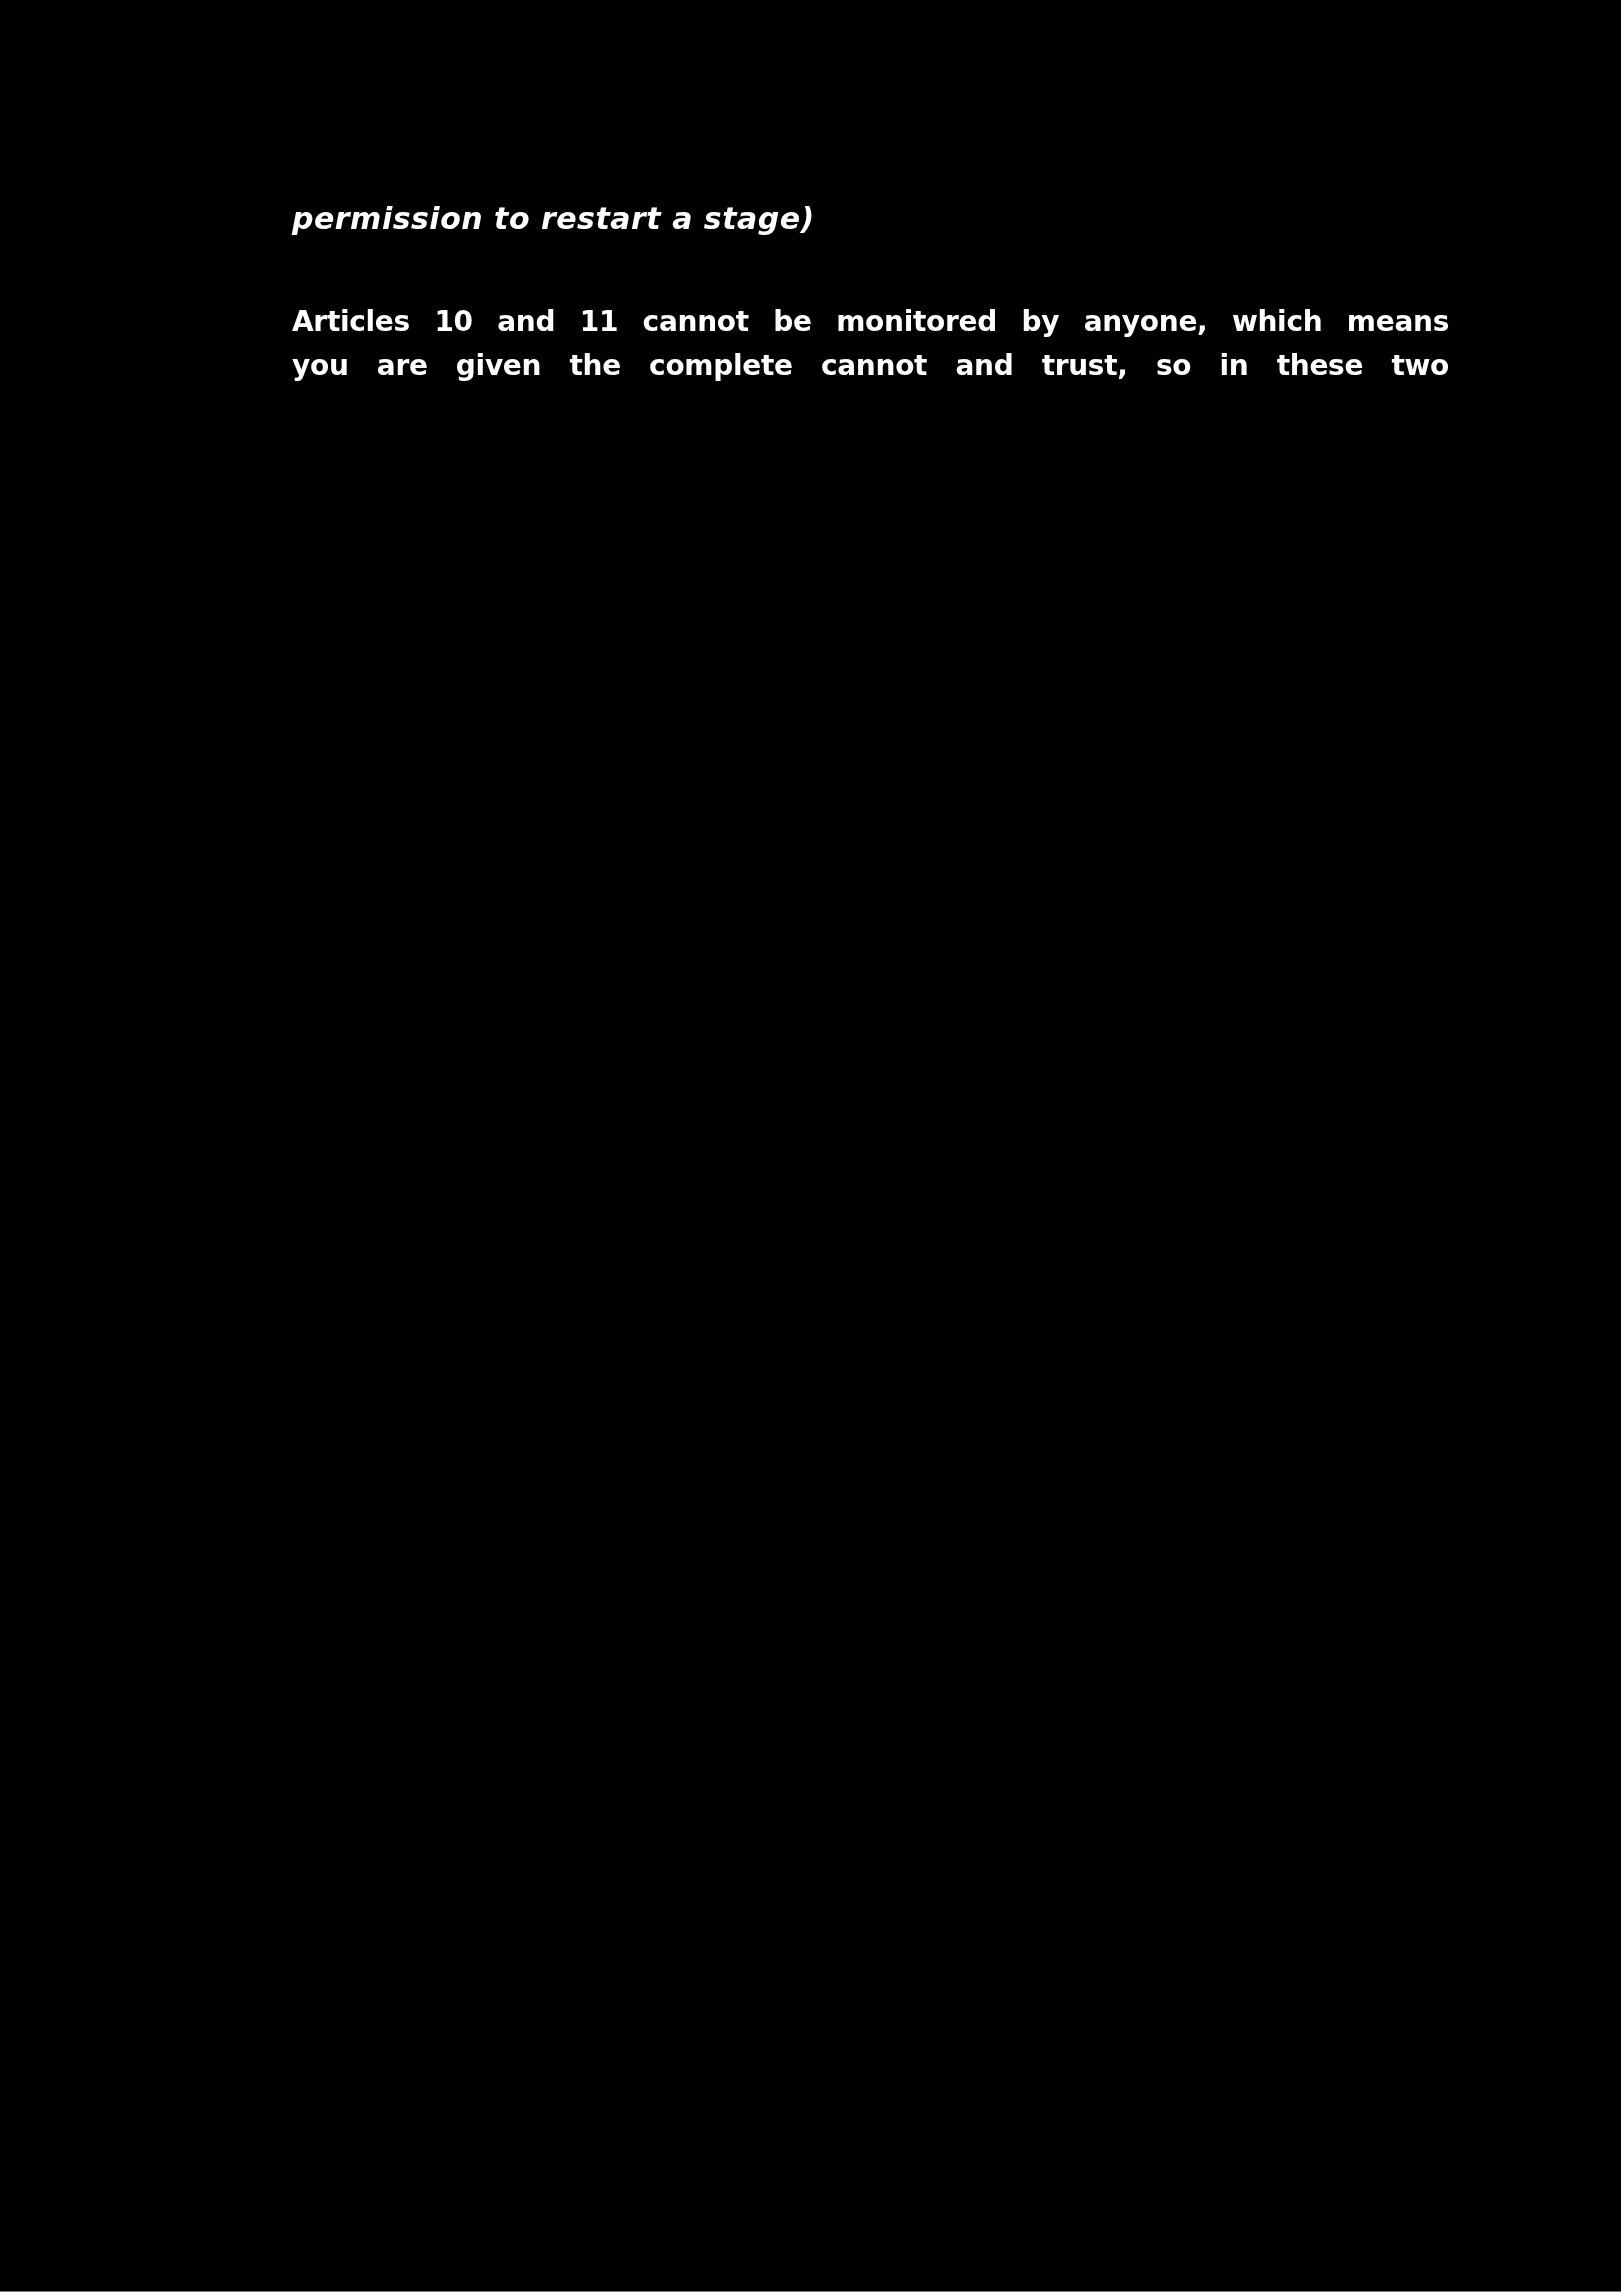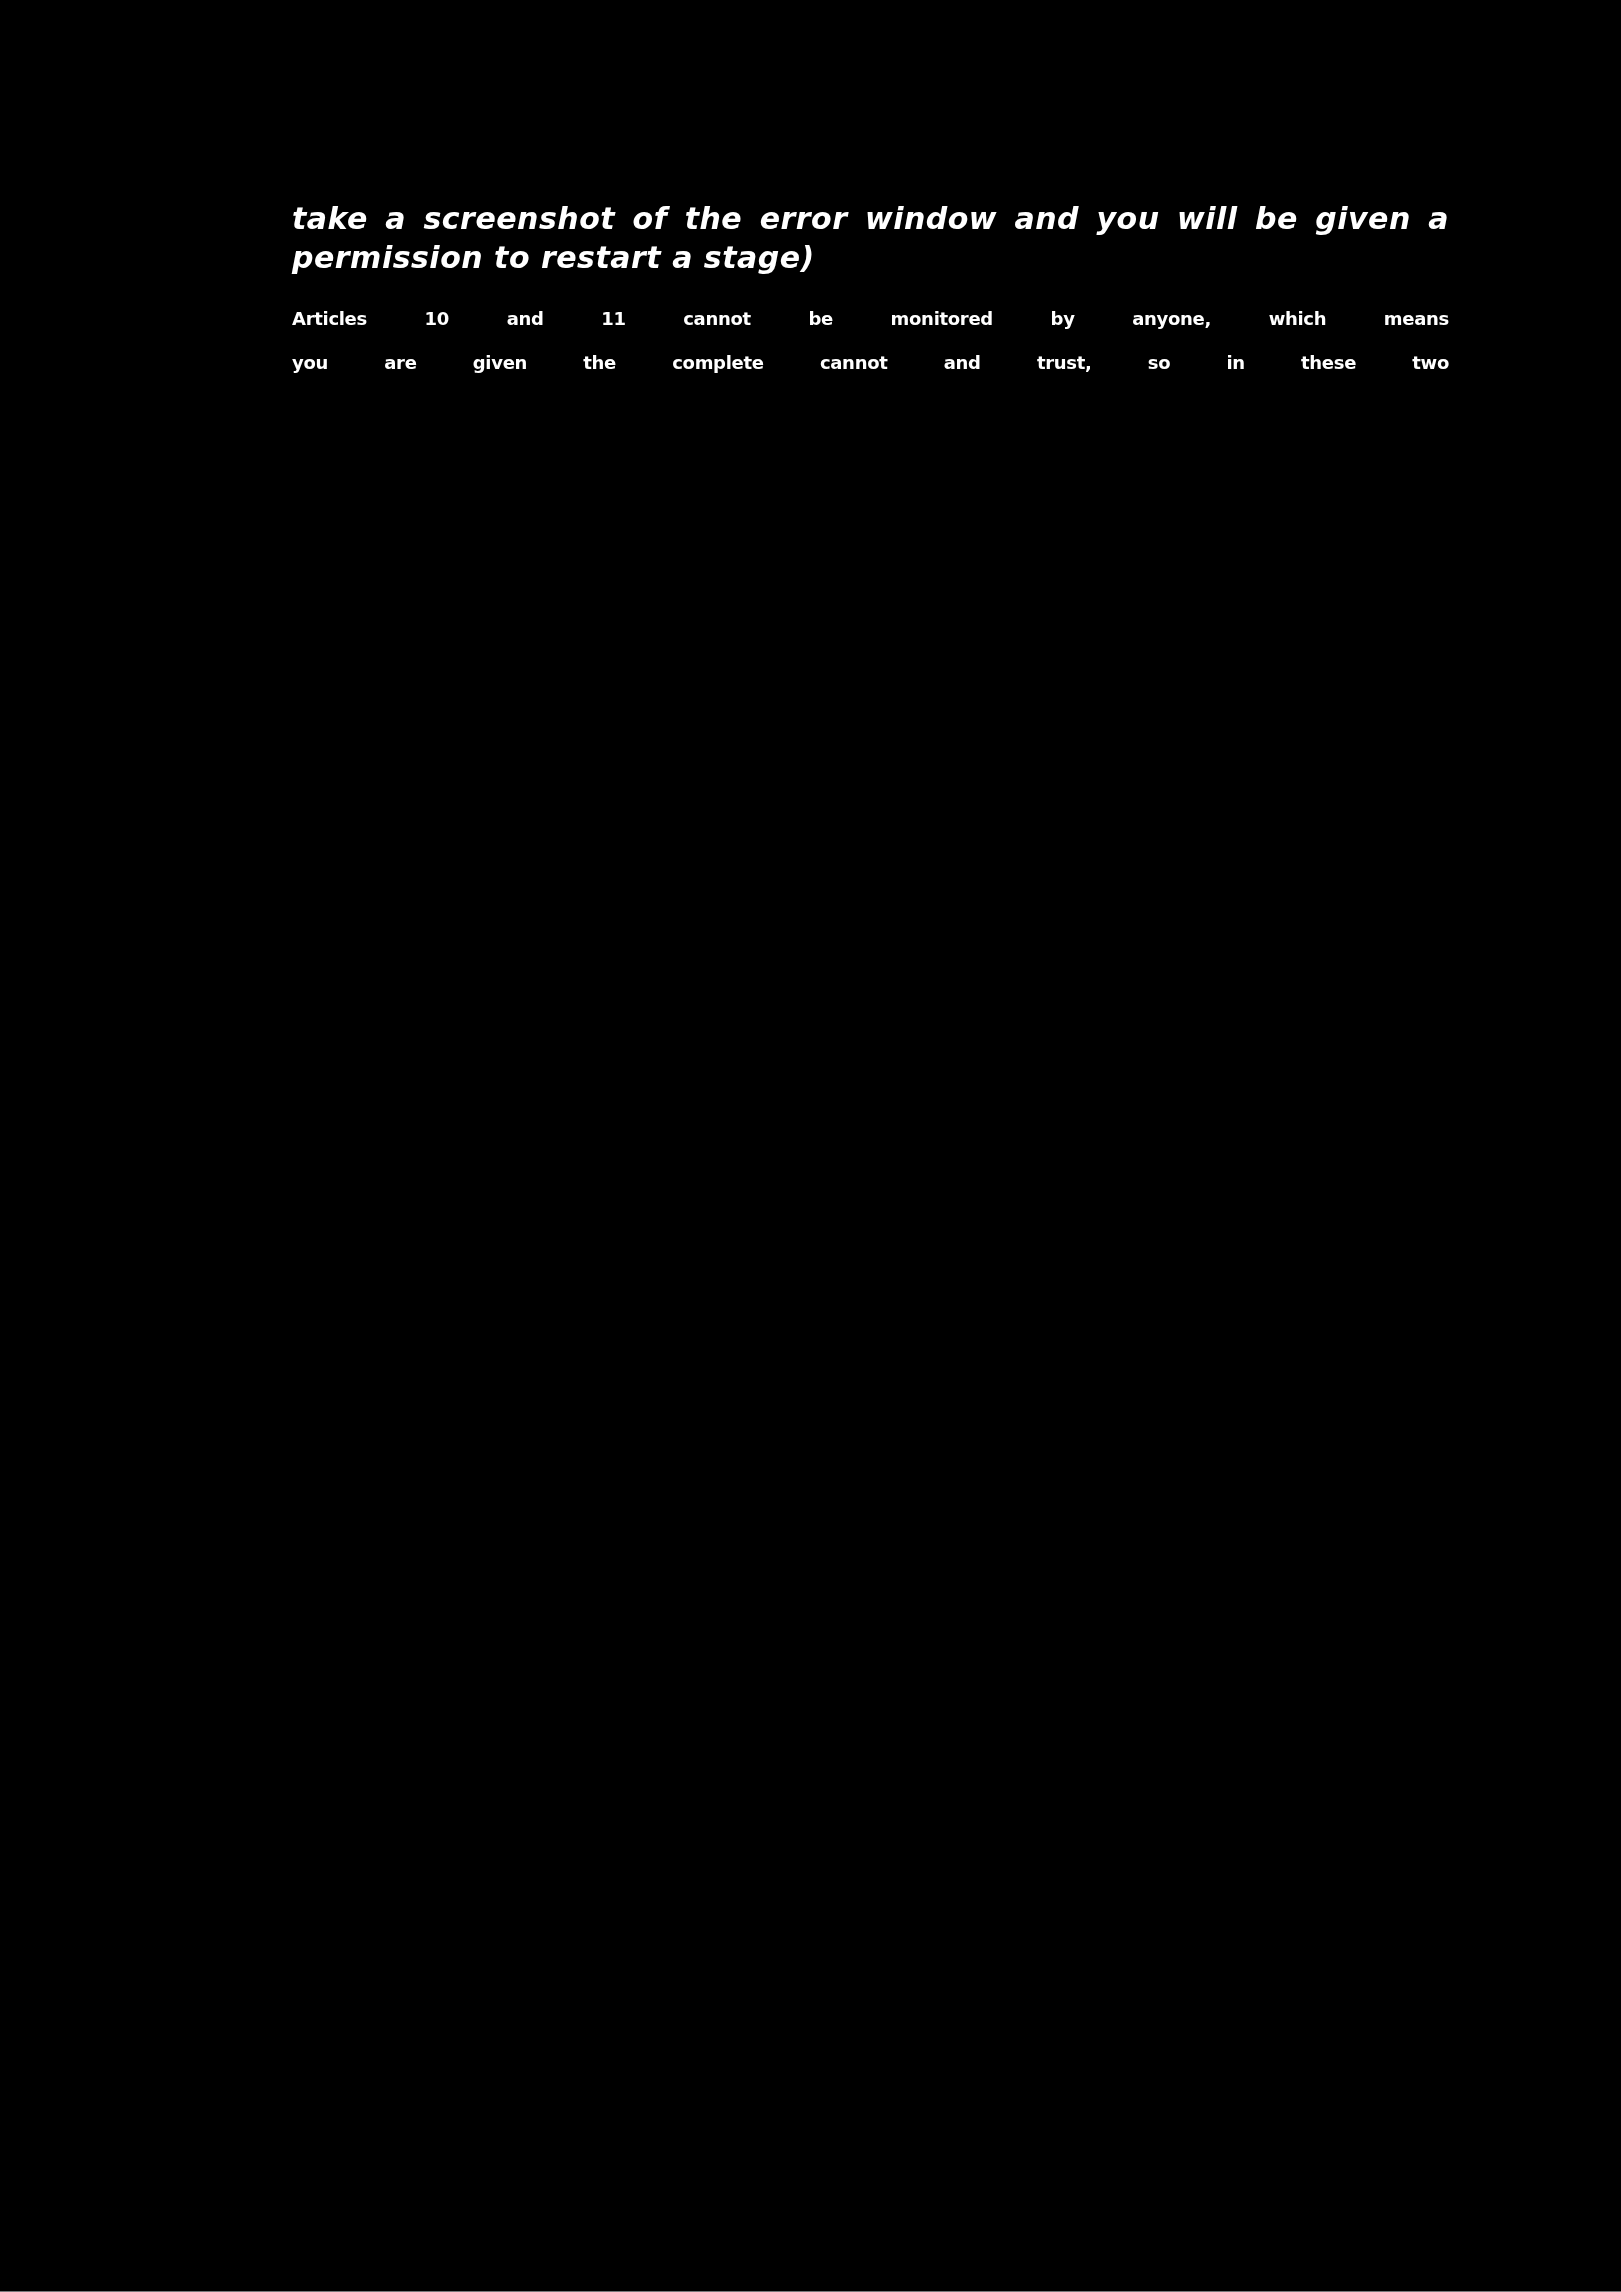--- a/index.html
+++ b/index.html
@@ -29,24 +29,24 @@
     margin: 0;
   }
   .para-italic {
     font-style: italic;
     font-size: 30px;
     line-height: 39px;
     letter-spacing: 0.5px;
   }
   .para-regular {
     font-style: normal;
-    font-size: 18px;
+    font-size: 28px;
     line-height: 44px;
     letter-spacing: -0.3px;
-    margin-top: 20px;
+    margin-top: 62px;
   }
   .line {
     white-space: normal;
   }
   .line.justify {
     text-align: justify;
     text-align-last: justify;
     -moz-text-align-last: justify;
   }
   .bottom-edge {
@@ -59,21 +59,20 @@
   }
 </style>
 </head>
 <body>
 
 <div class="page">
 
   <div class="text-block">
 
     <div class="para para-italic">
-      <div class="line justify">take a screenshot of the error window and you will be given a</div>
       <div class="line">permission to restart a stage)</div>
     </div>
 
     <div class="para para-regular">
       <div class="line justify">Articles 10 and 11 cannot be monitored by anyone, which means</div>
       <div class="line justify">you are given the complete cannot and trust, so in these two</div>
     </div>
 
   </div>
 

